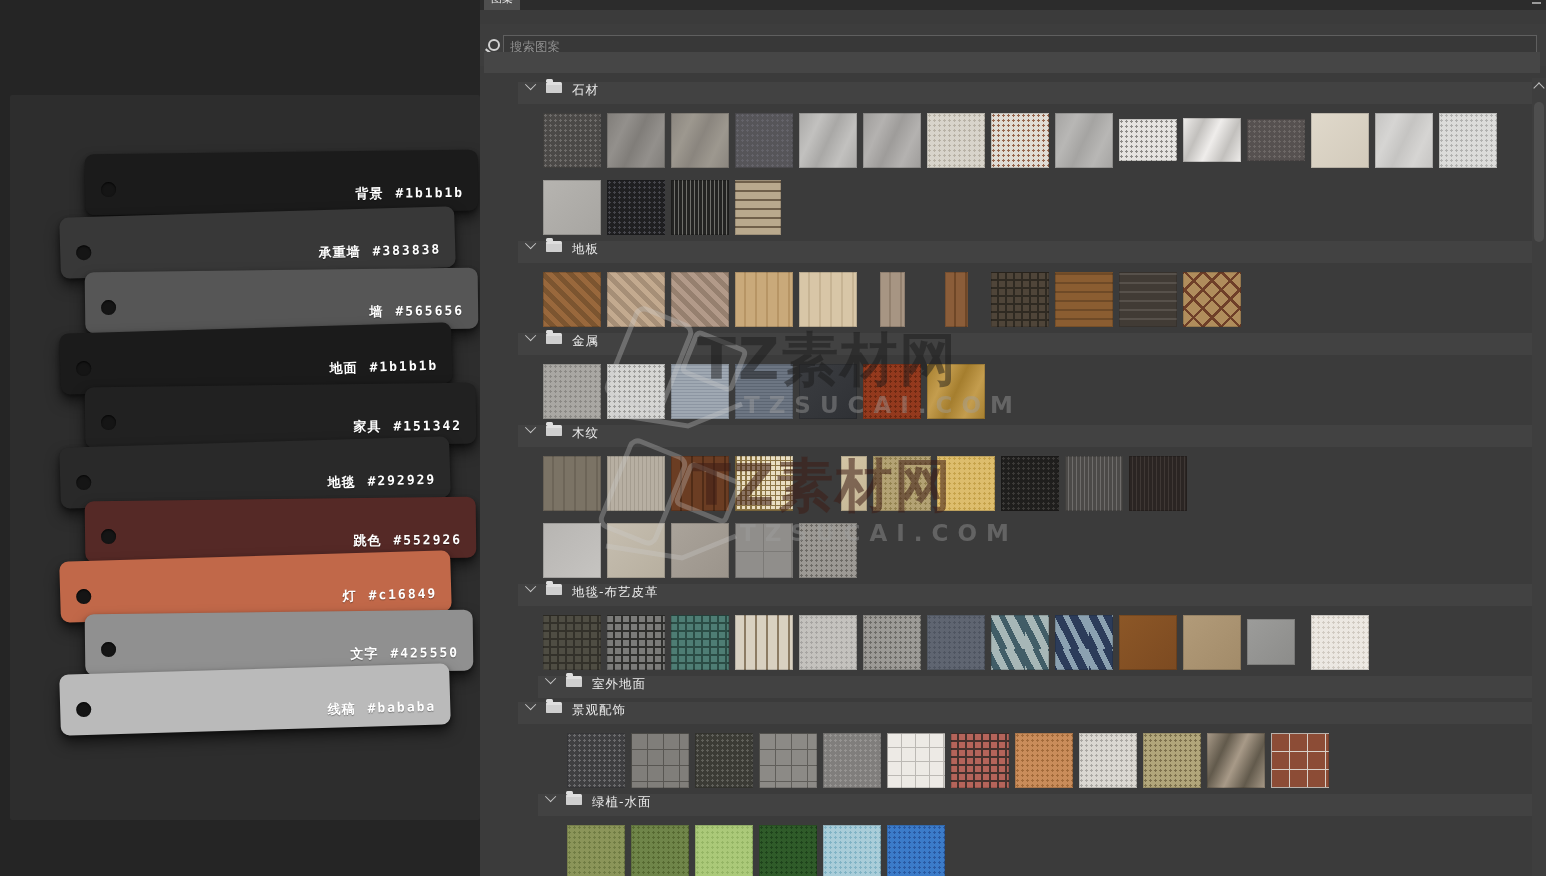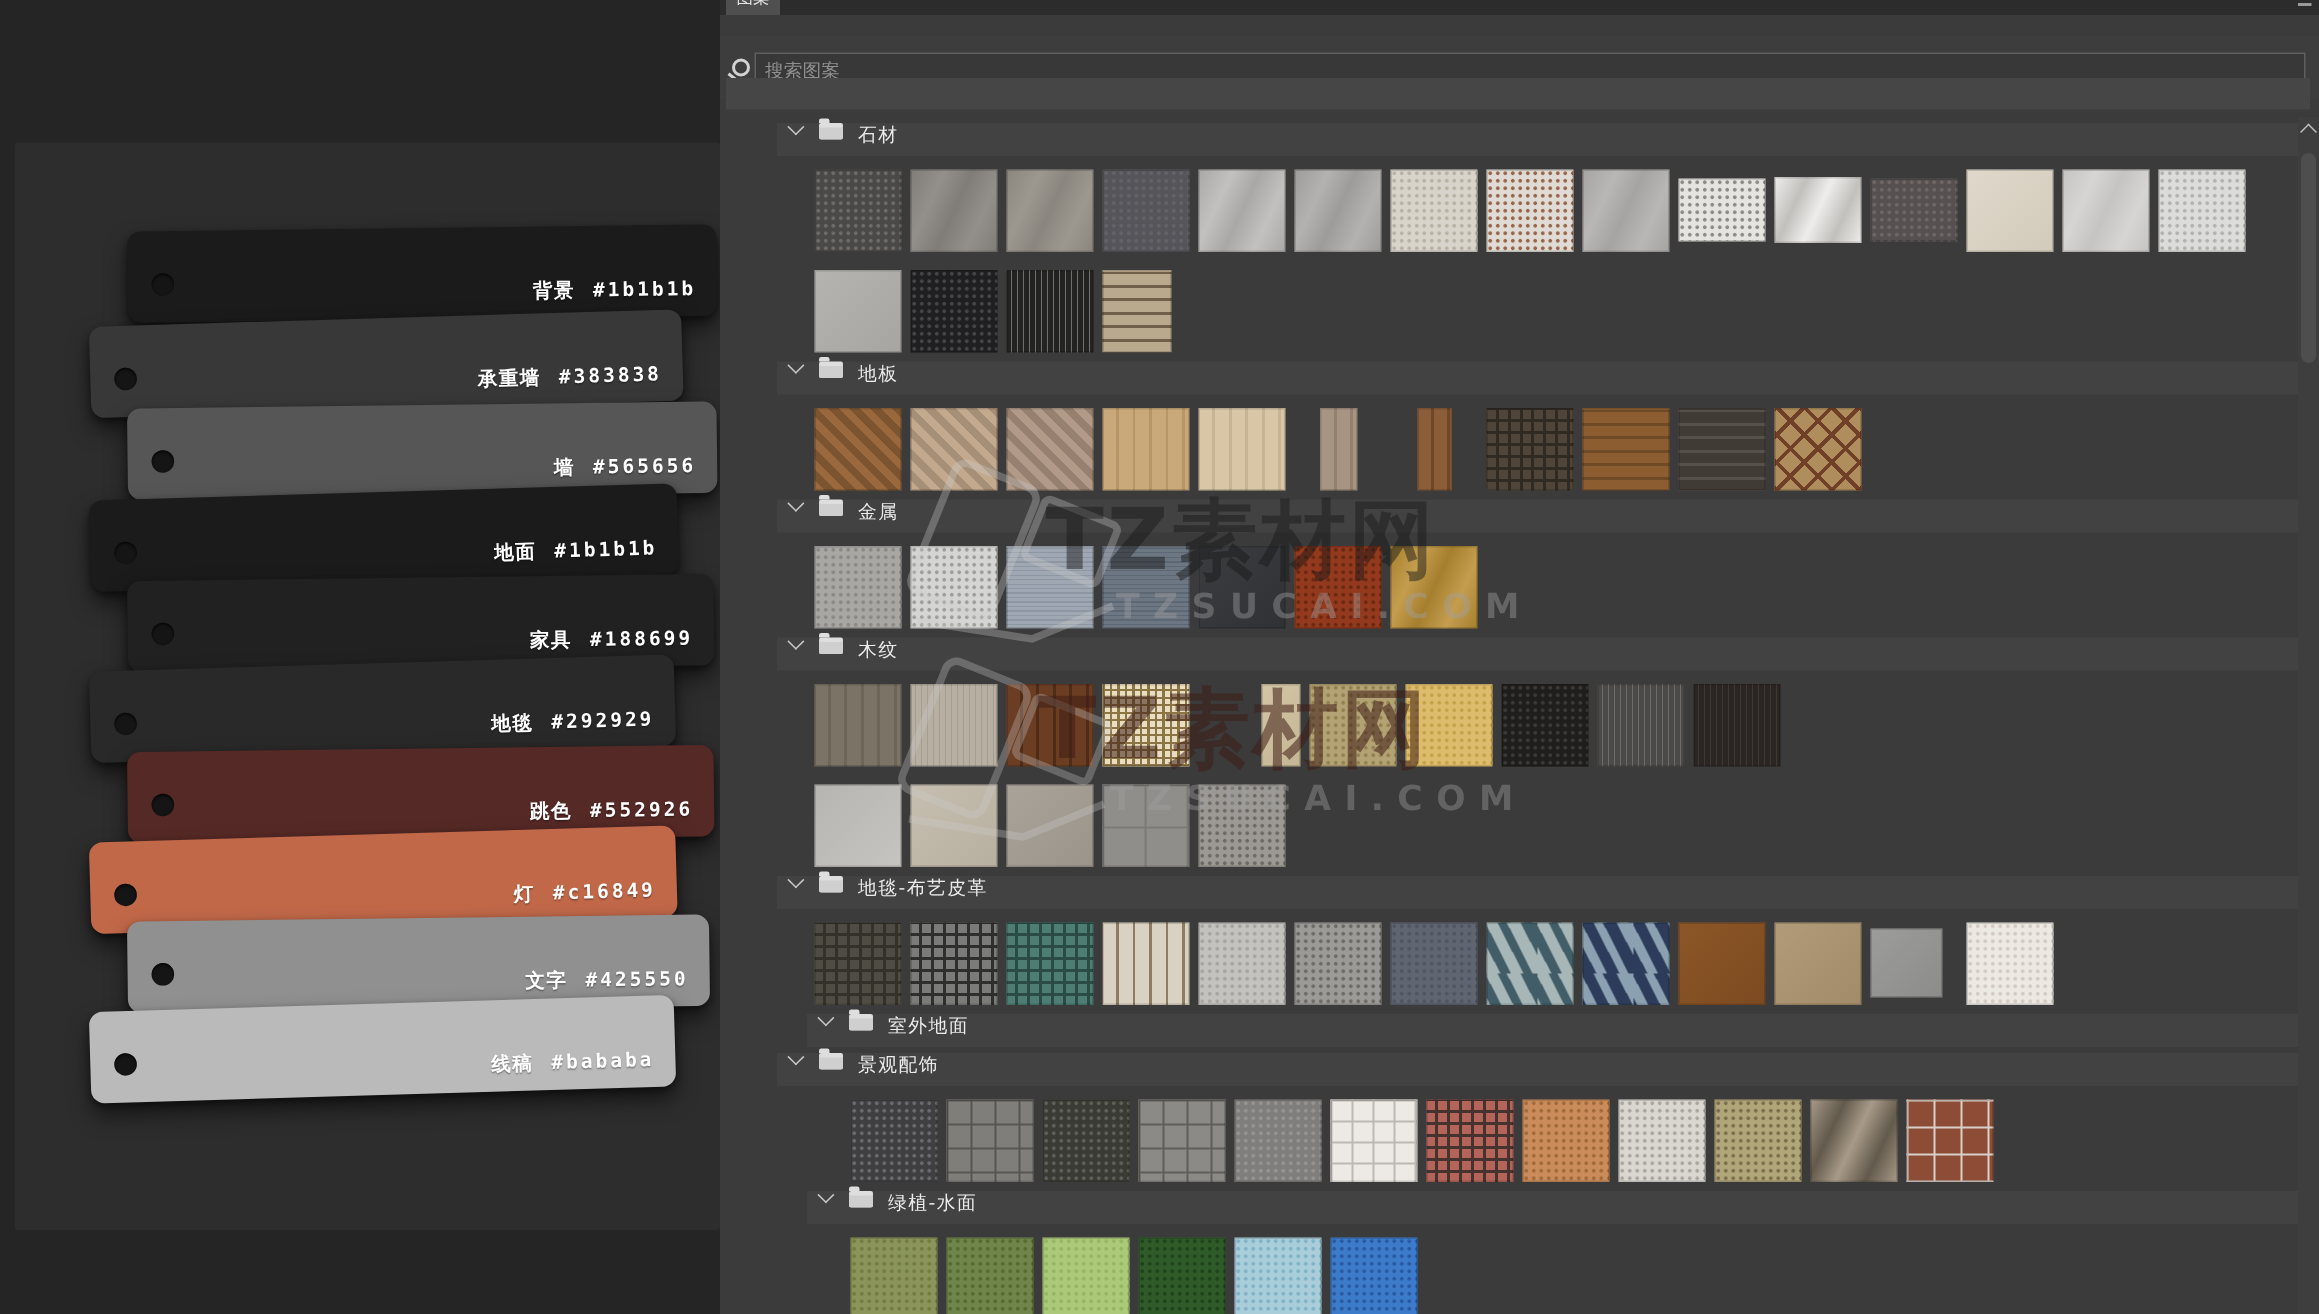--- a/index.html
+++ b/index.html
@@ -111,21 +111,21 @@
       <div class="card" style="left: 85px; top: 270px; width: 393px; background: rgb(86, 86, 86); z-index: 12; transform: rotate(-0.7deg);">
         <div class="hole"></div>
         <div class="lbl"><span>墙</span><span class="hex">#565656</span></div>
       </div>
       <div class="card" style="left: 60px; top: 328px; width: 392px; background: rgb(27, 27, 27); z-index: 13; transform: rotate(-1.7deg);">
         <div class="hole"></div>
         <div class="lbl"><span>地面</span><span class="hex">#1b1b1b</span></div>
       </div>
       <div class="card" style="left: 85px; top: 385px; width: 391px; background: rgb(33, 33, 33); z-index: 14; transform: rotate(-0.7deg);">
         <div class="hole"></div>
-        <div class="lbl"><span>家具</span><span class="hex">#188699</span></div>
+        <div class="lbl"><span>家具</span><span class="hex">#151342</span></div>
       </div>
       <div class="card" style="left: 60px; top: 442px; width: 390px; background: rgb(41, 41, 41); z-index: 15; transform: rotate(-1.7deg);">
         <div class="hole"></div>
         <div class="lbl"><span>地毯</span><span class="hex">#292929</span></div>
       </div>
       <div class="card" style="left: 85px; top: 499px; width: 391px; background: rgb(85, 41, 38); z-index: 16; transform: rotate(-0.7deg);">
         <div class="hole"></div>
         <div class="lbl"><span>跳色</span><span class="hex">#552926</span></div>
       </div>
       <div class="card" style="left: 60px; top: 556px; width: 391px; background: rgb(193, 104, 73); z-index: 17; transform: rotate(-1.7deg);">

